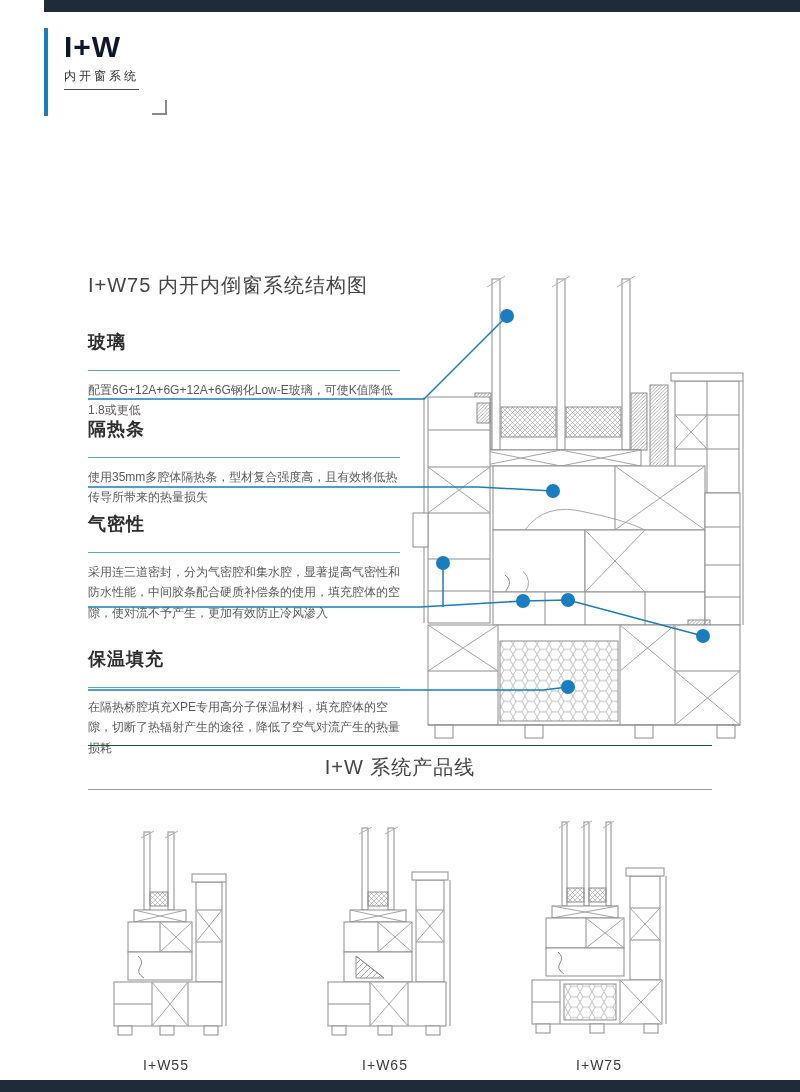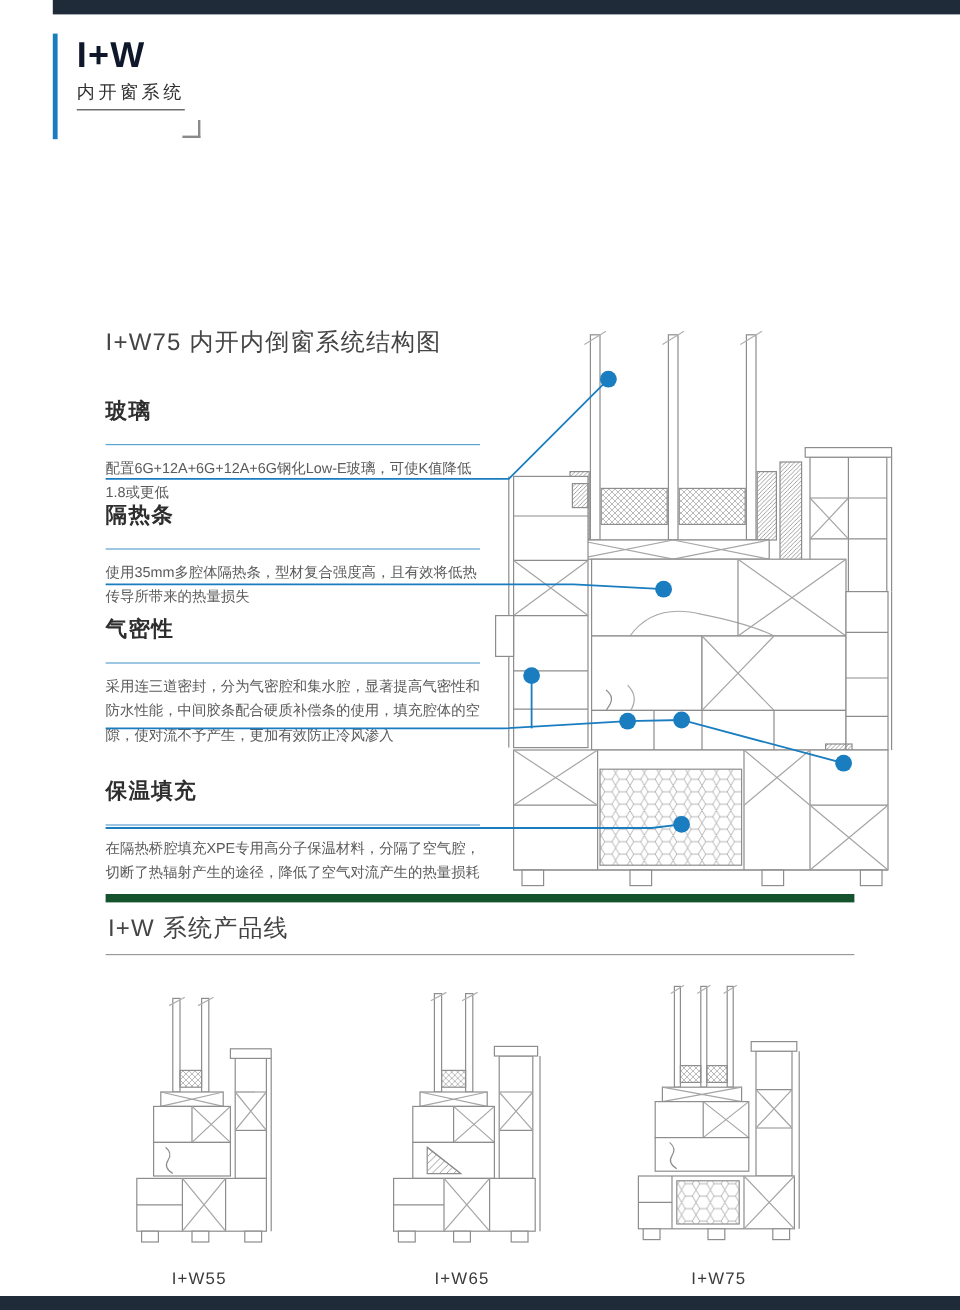--- a/index.html
+++ b/index.html
@@ -5,39 +5,39 @@
   * { margin:0; padding:0; box-sizing:border-box; }
   html,body { background:#ffffff; }
   body { font-family:"Liberation Sans","DejaVu Sans",sans-serif; }
   .page { position:relative; width:800px; height:1092px; background:#ffffff; overflow:hidden; }
 
   .top-bar { position:absolute; top:0; left:44px; right:0; height:12px; background:#1f2b38; }
   .bottom-bar { position:absolute; bottom:0; left:0; right:0; height:12px; background:#1f2b38; }
 
   .brand-accent { position:absolute; left:44px; top:28px; width:4px; height:88px; background:#1a7dc0; }
   .brand-logo { position:absolute; left:64px; top:30px; font-size:30px; font-weight:bold; color:#0f172a; letter-spacing:1px; }
-  .brand-subtitle { position:absolute; left:64px; top:68px; font-size:15px; color:#2f2f2f; letter-spacing:3px; border-bottom:1px solid #4a4a4a; padding-bottom:4px; }
+  .brand-subtitle { position:absolute; left:64px; top:68px; font-size:12px; color:#2f2f2f; letter-spacing:3px; border-bottom:1px solid #4a4a4a; padding-bottom:4px; }
   .corner-bracket { position:absolute; left:152px; top:100px; width:15px; height:15px; border-right:2px solid #8a8a8a; border-bottom:2px solid #8a8a8a; }
 
   .structure-title { position:absolute; left:88px; top:272px; font-size:20px; font-weight:normal; color:#444; letter-spacing:1px; }
 
   .feature { position:absolute; left:88px; width:312px; }
   .feature h3 { font-size:18px; font-weight:bold; color:#2e2e2e; letter-spacing:1px; padding-bottom:16px; border-bottom:1px solid #5da3d1; margin-bottom:9px; }
   .feature p { font-size:12px; color:#5a5a5a; line-height:1.7; }
   #feature-glass { top:330px; }
   #feature-thermal { top:417px; }
   #feature-air { top:512px; }
   #feature-insulation { top:647px; }
 
   .main-diagram { position:absolute; left:405px; top:275px; width:340px; height:473px; }
   .main-diagram svg { display:block; width:340px; height:473px; }
 
   .callout-overlay { position:absolute; left:0; top:0; width:800px; height:1092px; pointer-events:none; }
 
-  .product-header { position:absolute; left:88px; top:745px; width:624px; border-top:7px solid #14532d; border-bottom:1px solid #9a9a9a; padding:8px 2px; }
+  .product-header { position:absolute; left:88px; top:745px; width:624px; border-top:1px solid #14532d; border-bottom:1px solid #9a9a9a; padding:8px 2px;text-align:center; }
   .product-header h2 { font-size:20px; font-weight:normal; color:#444; letter-spacing:1px; }
 
   .product { position:absolute; text-align:center; }
   .product svg { display:block; }
   #product-55 { left:100px; top:830px; width:132px; }
   #product-65 { left:314px; top:826px; width:142px; }
   #product-75 { left:520px; top:820px; width:158px; }
   .product figcaption { font-size:14px; color:#3a3a3a; margin-top:7px; letter-spacing:1px; }
 
   .defs-svg { position:absolute; width:0; height:0; }
@@ -85,21 +85,21 @@
     <p>使用35mm多腔体隔热条，型材复合强度高，且有效将低热传导所带来的热量损失</p>
   </div>
 
   <div class="feature" id="feature-air">
     <h3>气密性</h3>
     <p>采用连三道密封，分为气密腔和集水腔，显著提高气密性和防水性能，中间胶条配合硬质补偿条的使用，填充腔体的空隙，使对流不予产生，更加有效防止冷风渗入</p>
   </div>
 
   <div class="feature" id="feature-insulation">
     <h3>保温填充</h3>
-    <p>在隔热桥腔填充XPE专用高分子保温材料，分隔了空气腔，切断了热辐射产生的途径，降低了空气对流产生的热量损耗</p>
+    <p>在隔热桥腔填充XPE专用高分子保温材料，填充腔体的空隙，切断了热辐射产生的途径，降低了空气对流产生的热量损耗</p>
   </div>
 
   <div class="main-diagram">
     <svg viewBox="0 0 340 473">
 
       <g fill="#fff" stroke="#8d8d8d" stroke-width="1">
         <rect x="87" y="4" width="8" height="171"></rect>
         <rect x="152" y="4" width="8" height="171"></rect>
         <rect x="217" y="4" width="8" height="171"></rect>
         <path d="M82,12 L100,1 M147,12 L165,1 M212,12 L230,1" fill="none" stroke="#b0b0b0"></path>

